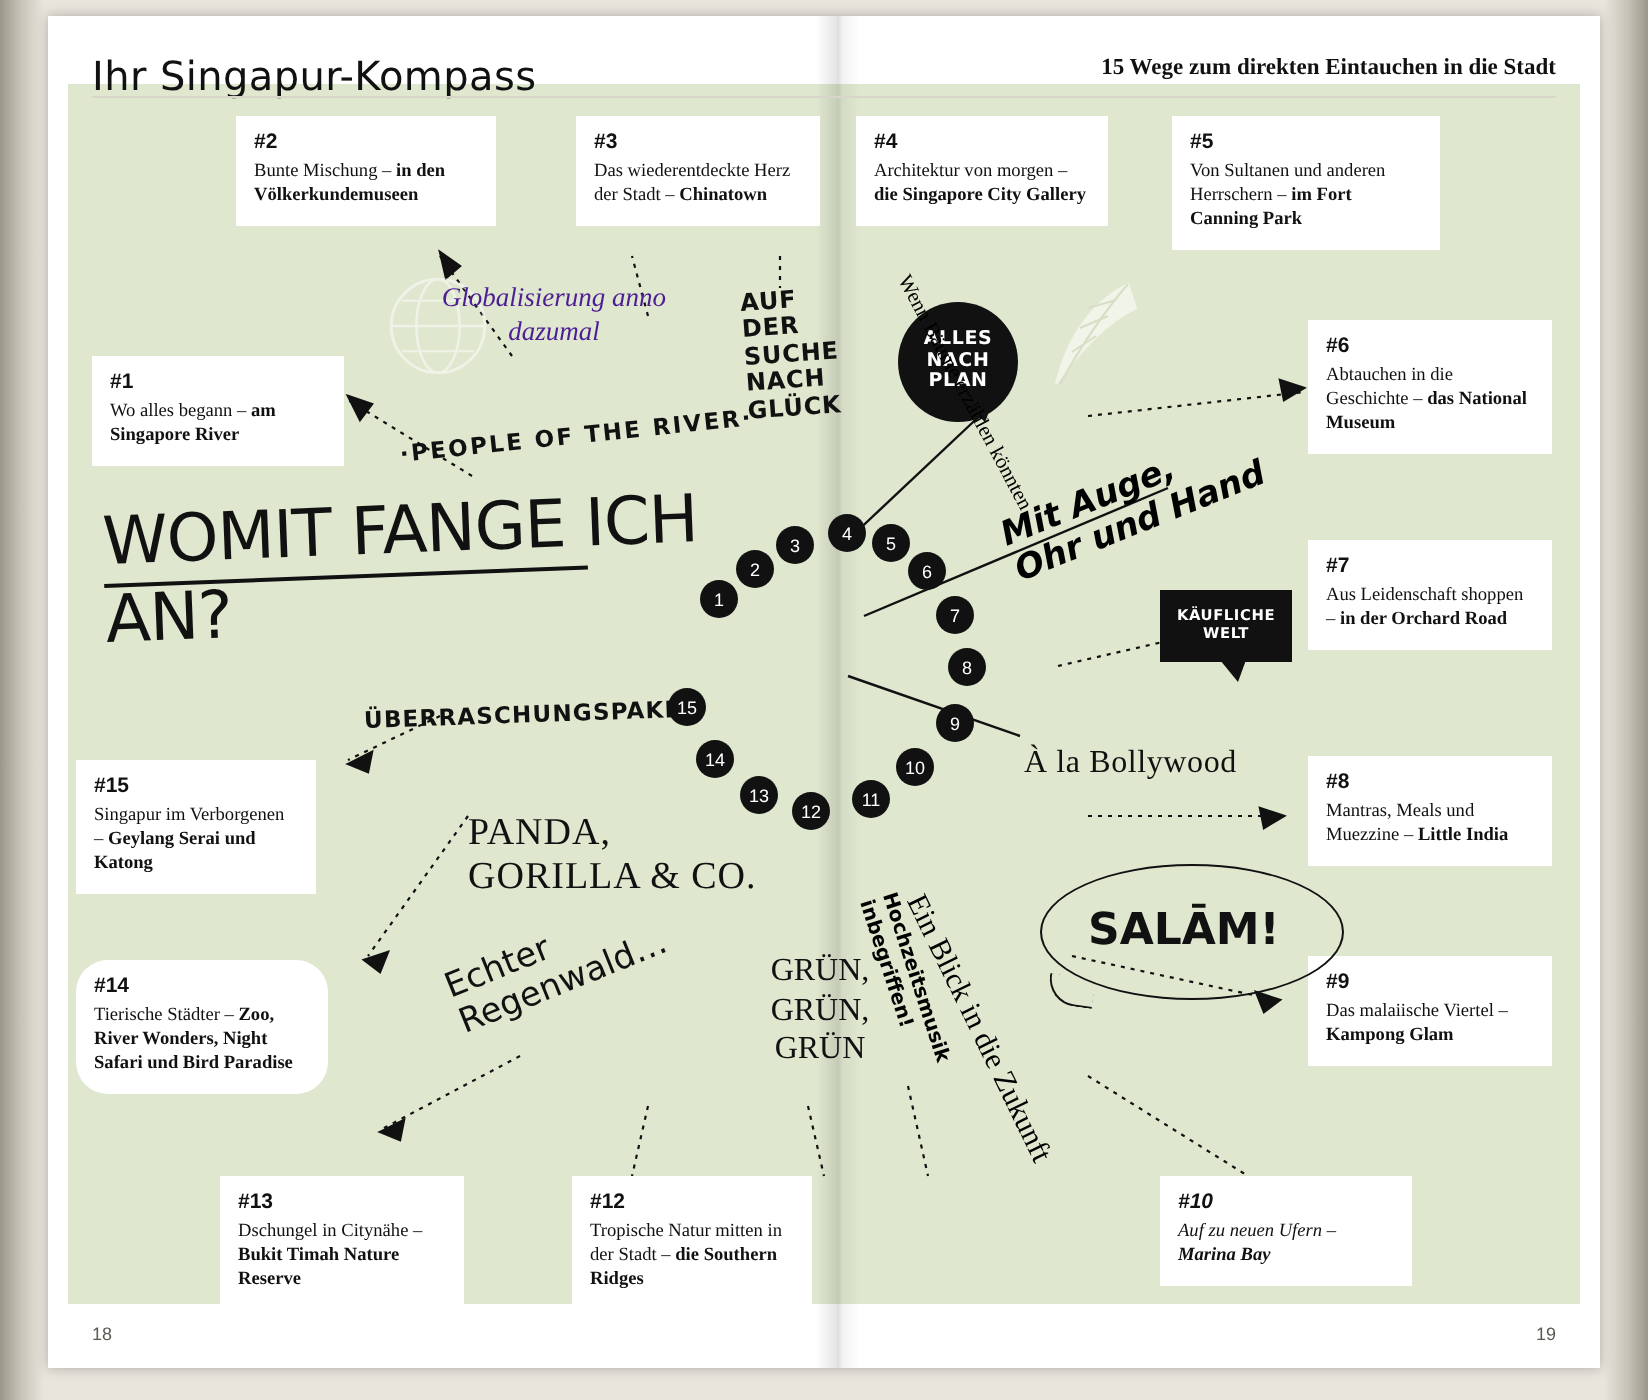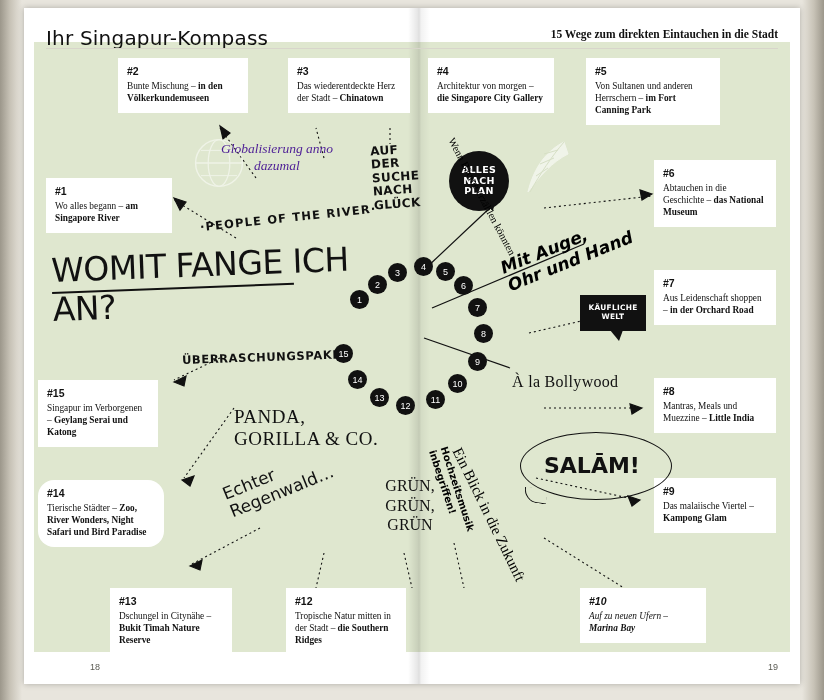--- a/index.html
+++ b/index.html
@@ -41,21 +41,21 @@
     font-family:"Liberation Serif", serif;
     font-weight:bold;font-size:11.5px;color:#111;
   }
   .rule{
     position:absolute;left:22px;top:40px;width:732px;height:1px;background:#d8d5cb;
   }
   .pagenum{
     position:absolute;bottom:12px;font-family:"Liberation Sans", sans-serif;
     font-size:9px;color:#5a5a52;
   }
-  .pn-left{left:22px;margin-left:44px;}
+  .pn-left{left:22px;}
   .pn-right{right:22px;}
 
   
   .card{
     position:absolute;background:#ffffff;
     padding:7px 9px 8px 9px;
     font-family:"Liberation Serif", serif;
     font-size:9.3px;line-height:1.28;color:#111;
     box-sizing:border-box;
   }

